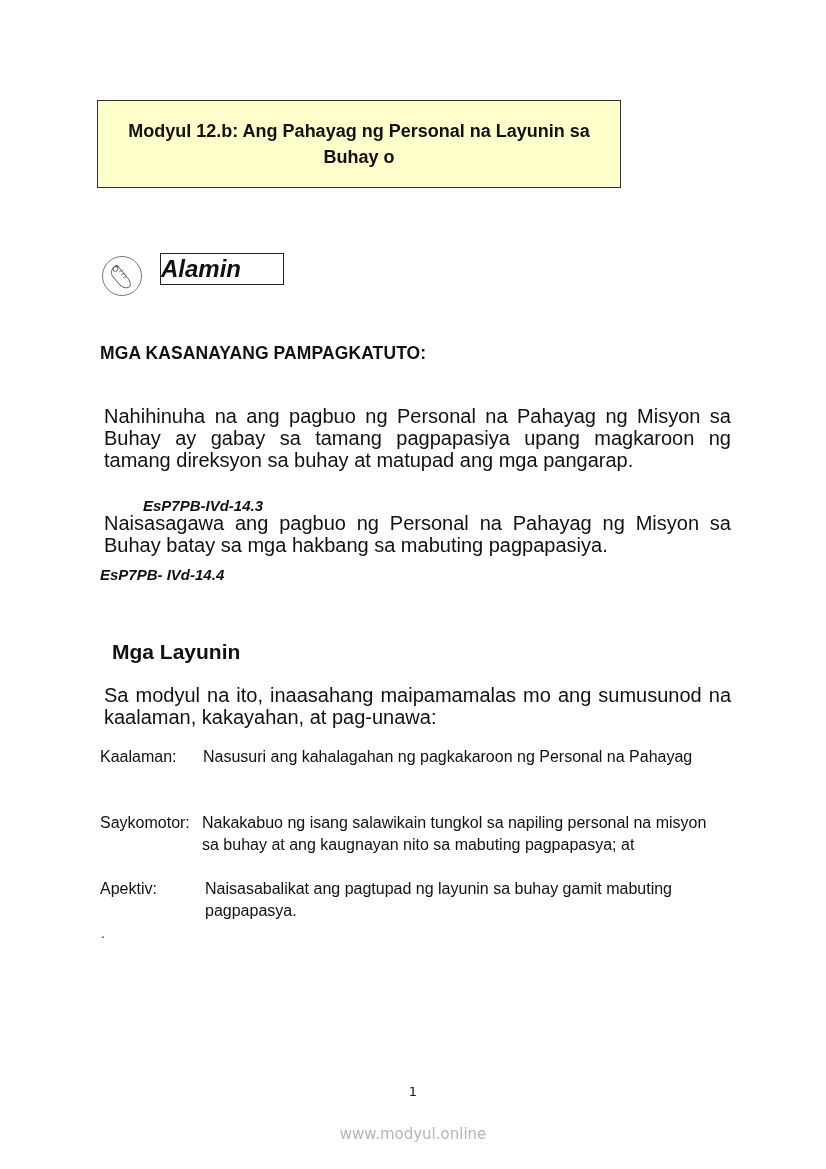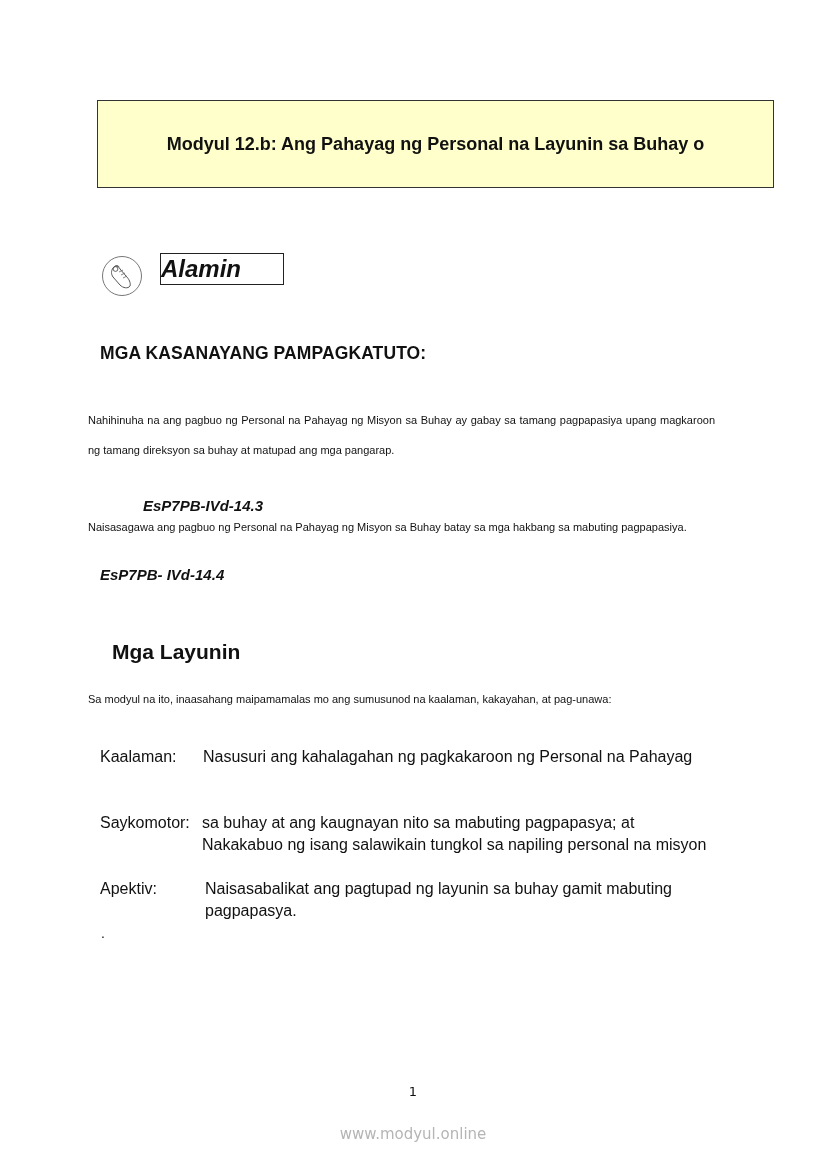--- a/index.html
+++ b/index.html
@@ -1,36 +1,36 @@
 <!DOCTYPE html>
 <html><head>
 <meta charset="utf-8">
 <style>
   html, body { margin: 0; padding: 0; background: #ffffff; }
   body { width: 826px; height: 1169px; position: relative; font-family: "Liberation Sans", sans-serif; color: #111; overflow: hidden; }
   .title-box {
-    position: absolute; left: 97px; top: 100px; width: 677px; height: 88px;
+    position: absolute; left: 97px; top: 100px; width: 524px; height: 88px;
     background: #ffffcc; border: 1.5px solid #333; box-sizing: border-box;
     display: flex; align-items: center; justify-content: center; text-align: center;
     font-weight: bold; font-size: 18px; line-height: 26px; padding: 0 16px;
   }
   .icon-circle {
     position: absolute; left: 101px; top: 255px; width: 42px; height: 42px;
   }
   .alamin-box {
     position: absolute; left: 160px; top: 253px; width: 124px; height: 32px;
     border: 1.3px solid #222; box-sizing: border-box;
     font-weight: bold; font-style: italic; font-size: 24px;
     display: flex; align-items: center; 
   }
   .h-skills {
     position: absolute; left: 100px; top: 343px; font-weight: bold; font-size: 17.5px; letter-spacing: 0.1px;
   }
   .para {
-    position: absolute; left: 88px; width: 627px; font-size: 11px; line-height: 30px; text-align: justify;
+    position: absolute; left: 104px; width: 627px; font-size: 20px; line-height: 22px; text-align: justify;
   }
   .code {
     position: absolute; left: 100px; font-weight: bold; font-style: italic; font-size: 15px;
   }
   .h-layunin {
     position: absolute; left: 97px; top: 640px; font-weight: bold; font-size: 21px; margin-left: 15px;
   }
   .obj-row { position: absolute; left: 100px; width: 640px; font-size: 16px; line-height: 22px; }
   .obj-label { position: absolute; left: 0; top: 0; }
   .obj-text { position: absolute; left: 103px; width: 530px; }
@@ -76,22 +76,22 @@
 <div class="obj-row" style="top:746px;">
   <span class="obj-label">Kaalaman:</span>
   <div class="obj-text">
     <div>Nasusuri ang kahalagahan ng pagkakaroon ng Personal na Pahayag</div>
   </div>
 </div>
 
 <div class="obj-row" style="top:812px;">
   <span class="obj-label">Saykomotor:</span>
   <div class="obj-text" style="left:102px; width:540px;">
+    <div>Nakakabuo ng isang salawikain tungkol sa napiling personal na misyon</div>
     <div>sa buhay at ang kaugnayan nito sa mabuting pagpapasya; at</div>
-    <div>Nakakabuo ng isang salawikain tungkol sa napiling personal na misyon</div>
   </div>
 </div>
 
 <div class="obj-row" style="top:878px;">
   <span class="obj-label">Apektiv:</span>
   <div class="obj-text" style="left:105px;">
     <div>Naisasabalikat ang pagtupad ng layunin sa buhay gamit mabuting</div>
     <div>pagpapasya.</div>
   </div>
 </div>

